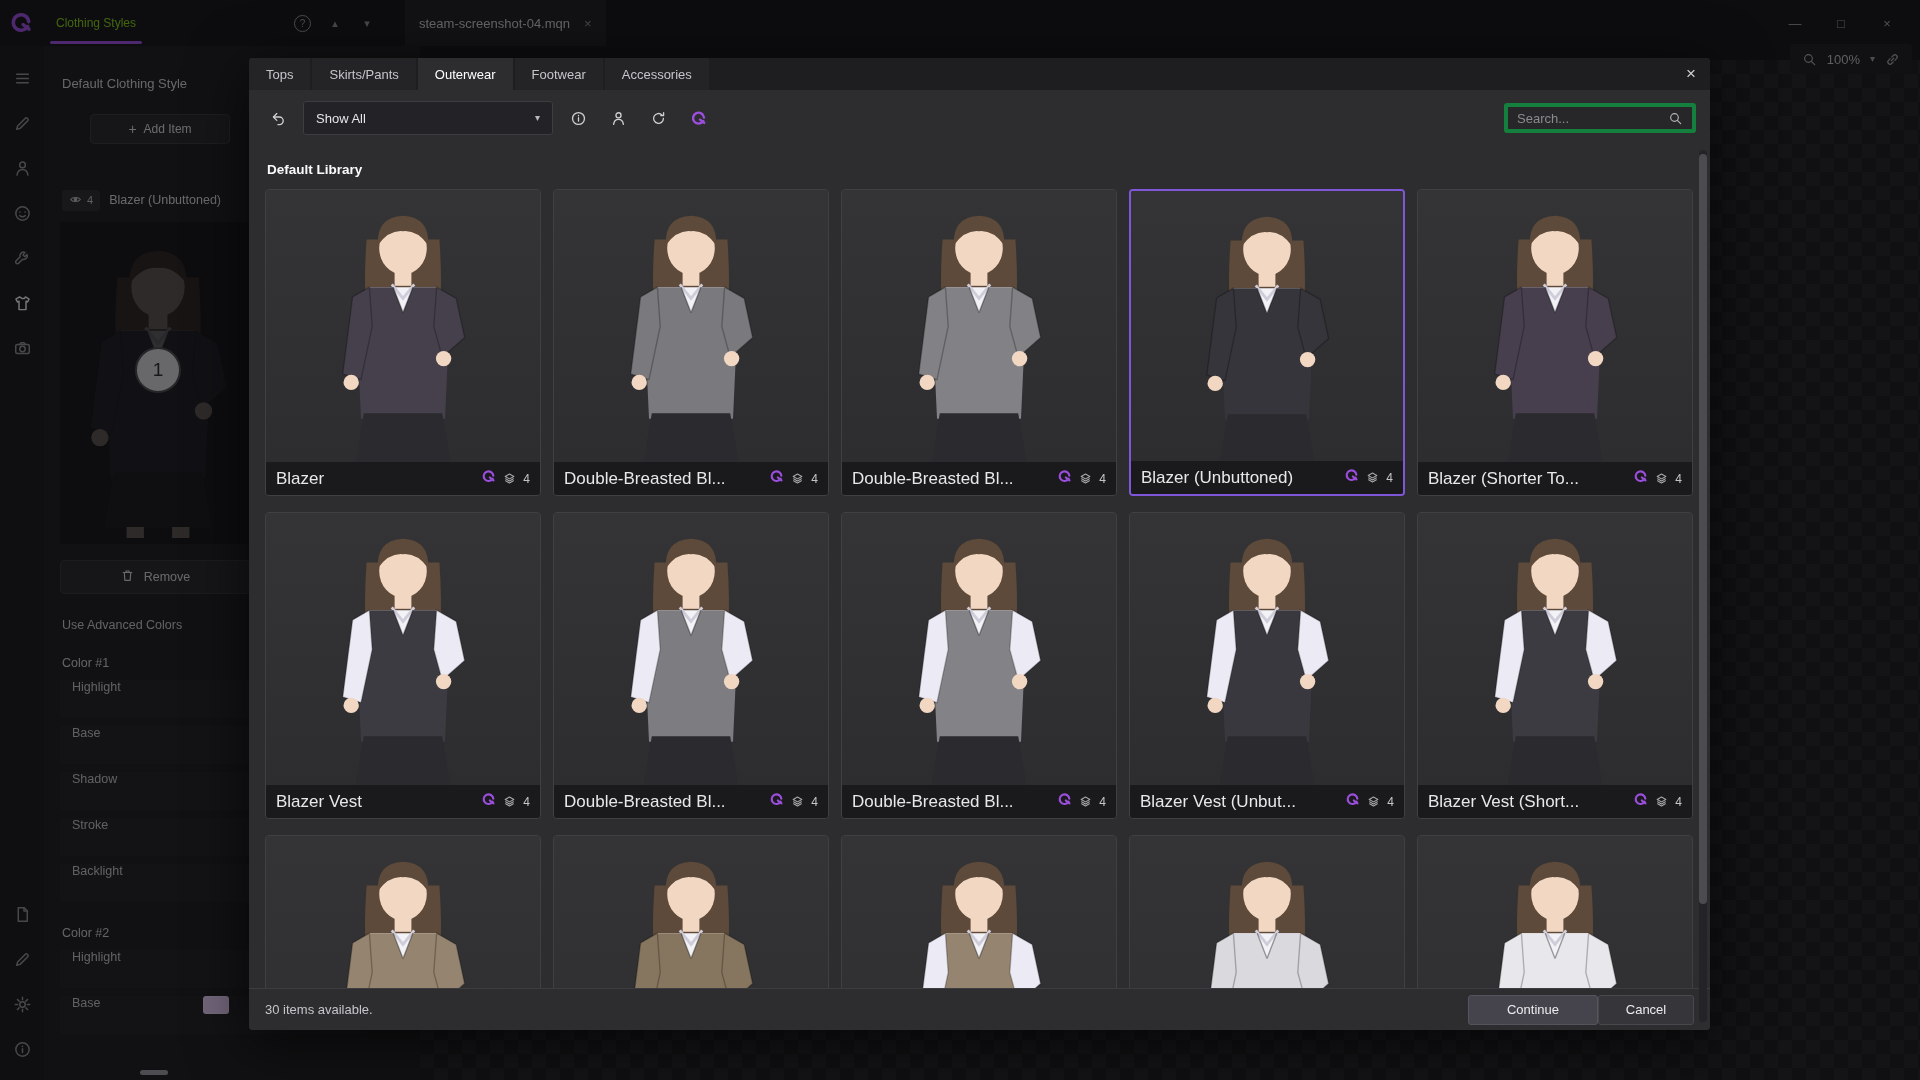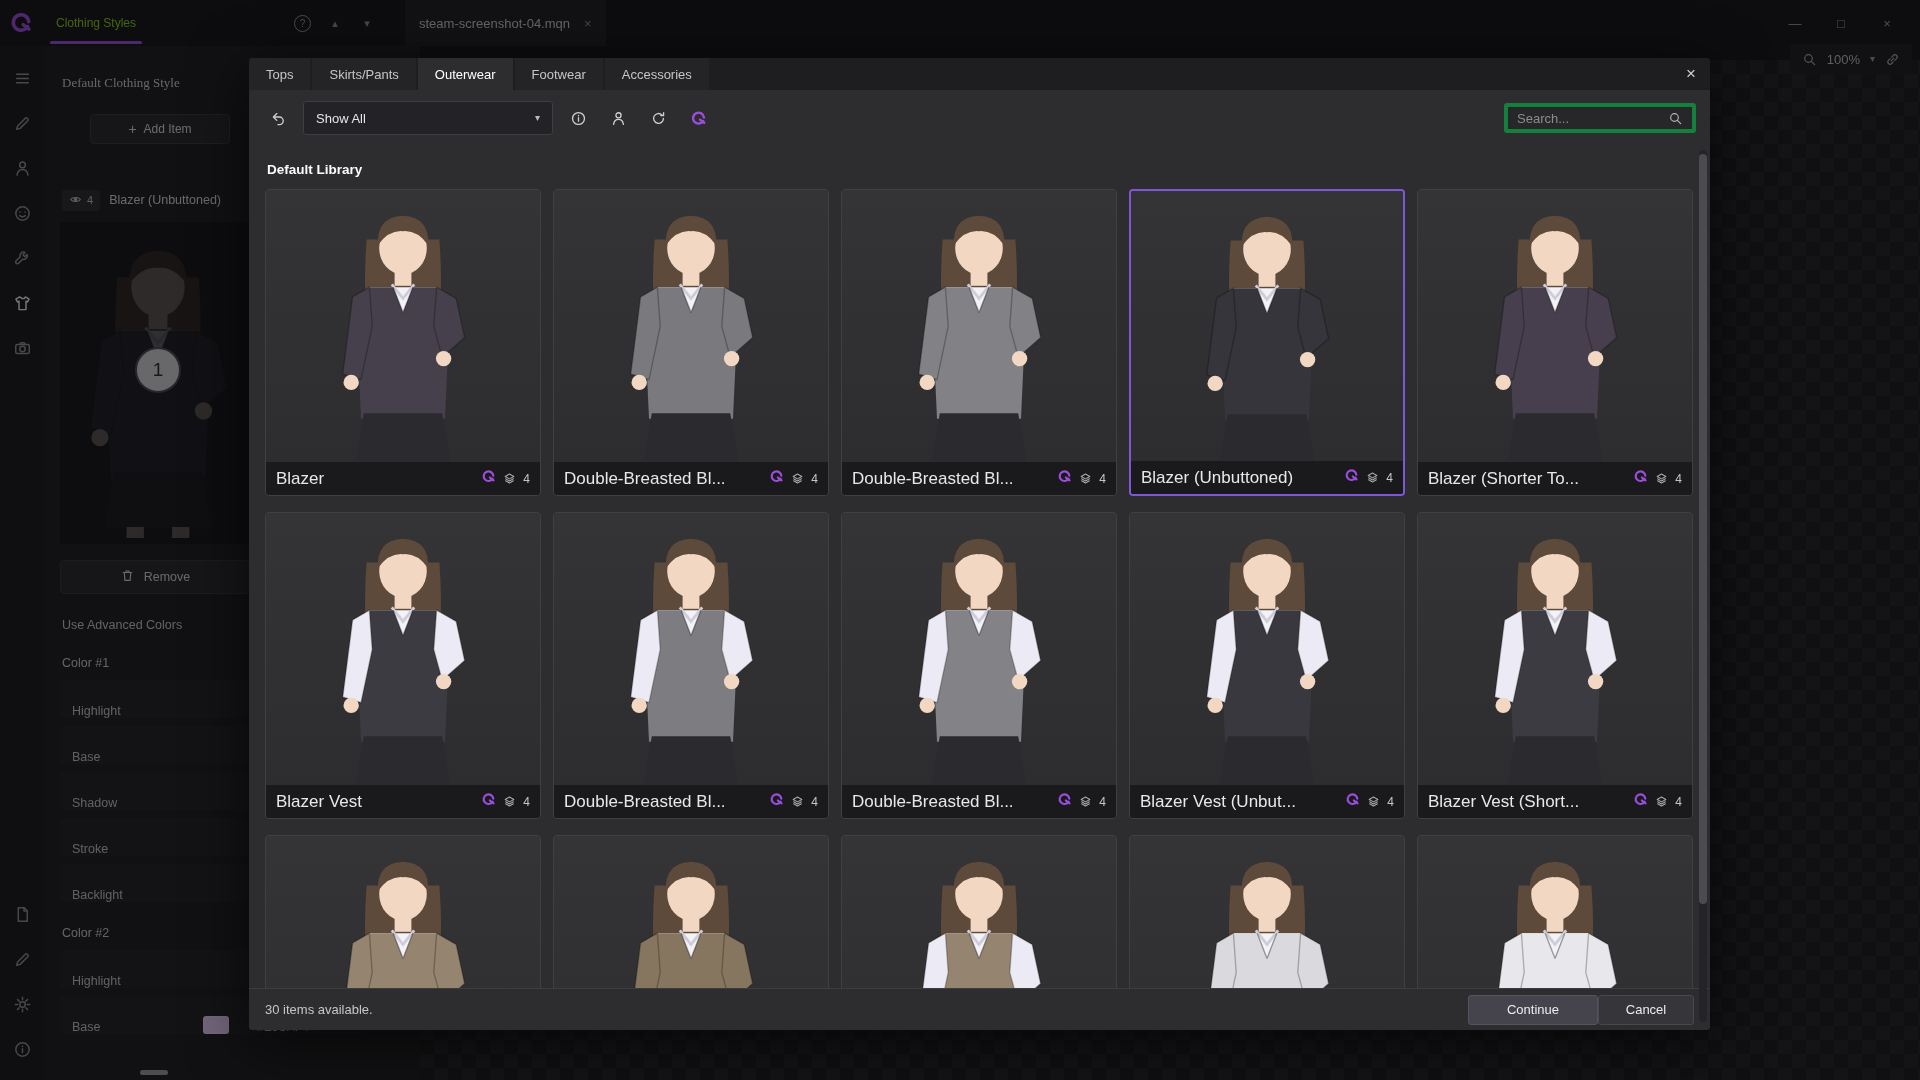--- a/index.html
+++ b/index.html
@@ -29,21 +29,21 @@
   .sidebar { position:absolute; left:0; top:46px; width:44px; bottom:0; background:#18181b; z-index:2;
              display:flex; flex-direction:column; align-items:center; padding:10px 0 8px; }
   .side-icon { width:44px; height:45px; display:flex; align-items:center; justify-content:center; color:#8f8f93; }
   .side-icon svg { width:19px; height:19px; }
   .side-icon.active { color:#eceded; }
   .side-spacer { flex:1; }
 
   .left-panel { position:absolute; left:44px; top:46px; width:376px; bottom:0; background:#1c1c1f;
                 z-index:2; padding:22px 0 0 10px; overflow:hidden; }
   .lp-header { height:30px; display:flex; align-items:center; padding:0 8px; }
-  .lp-header span { font-size:13px; color:#cfcfd3;font-family:Liberation Serif, serif; }
+  .lp-header span { font-size:13px; color:#cfcfd3; }
   .add-item { display:flex; align-items:center; justify-content:center; gap:7px; width:140px; height:30px;
               margin:16px 0 0 36px; background:#26262a; border:1px solid #38383c; border-radius:4px;
               color:#d8d8db; font-size:12px; font-family:inherit; }
   .add-item .glyph { font-size:14px; }
   .lp-item { display:flex; align-items:center; gap:9px; margin:42px 0 0 8px; height:28px; }
   .lp-badge { display:flex; align-items:center; gap:5px; background:#2b2b2f; border-radius:3px; padding:3px 7px;
               color:#bdbdc1; font-size:11px; }
   .lp-badge svg { width:13px; height:13px; }
   .lp-item .nm { font-size:12.5px; color:#d5d5d8; }
   .preview { position:relative; width:196px; height:322px; margin:8px 0 0 6px; background:#141416;
@@ -52,21 +52,21 @@
   .marker { position:absolute; left:50%; top:46%; transform:translate(-50%,-50%); width:46px; height:46px;
             border-radius:50%; background:#d2d2d6; border:2px solid #4a4a4e; color:#2a2a2e; font-size:19px;
             display:flex; align-items:center; justify-content:center; }
   .remove { display:flex; align-items:center; justify-content:center; gap:9px; width:190px; height:34px;
             margin:16px 0 0 6px; background:#26262a; border:1px solid #333338; border-radius:4px;
             color:#d3d3d6; font-size:12.5px; font-family:inherit; }
   .remove svg { width:15px; height:15px; }
   .adv { margin:24px 0 0 8px; font-size:12.5px; color:#c5c5c9; }
   .lp-group-label { margin:24px 0 10px 8px; font-size:12.5px; color:#c9c9cd; }
   .lp-row { width:302px; height:38px; background:#212125; border-radius:3px; margin:0 0 8px 6px;
-            display:flex; align-items:flex-end; padding:0 12px; gap:28px; }
+            display:flex; align-items:flex-start; padding:0 12px; gap:28px; }
   .lp-row .rl { flex:1; font-size:12.5px; color:#c2c2c6; }
   .swatch { width:26px; height:18px; border-radius:3px; border:1px solid rgba(255,255,255,.18); flex:none; }
   .hexv { font-size:12px; color:#c8c8cc; }
   .lp-row .mini { color:#9a9a9e; } .lp-row .mini svg { width:13px; height:13px; }
   .lp-scroll { position:absolute; left:96px; bottom:5px; width:28px; height:5px; background:#9a9aa0; border-radius:3px; }
 
   .canvas { position:absolute; left:420px; top:60px; right:0; bottom:0; z-index:1;
             background:repeating-conic-gradient(#232327 0% 25%, #1a1a1d 25% 50%) 0 0 / 28px 28px; }
   .zoom-pill { position:absolute; top:44px; right:8px; height:30px; z-index:3; display:flex; align-items:center;
                gap:10px; padding:0 12px; background:#1c1c1f; border-radius:4px; }

